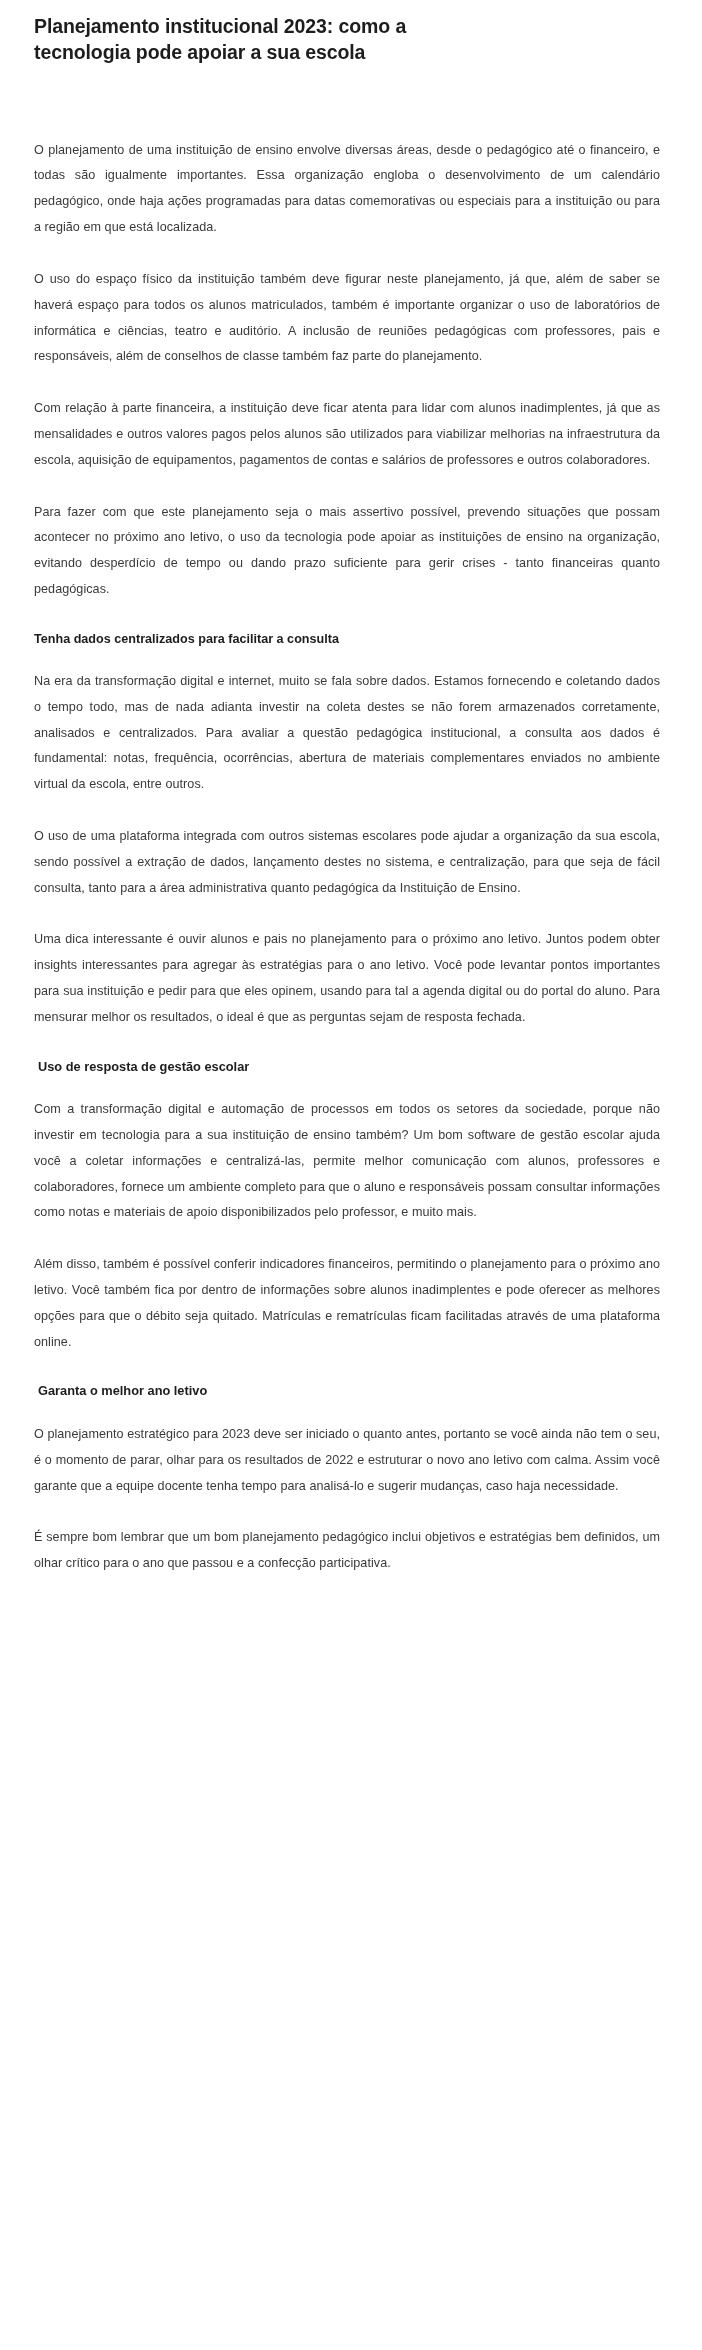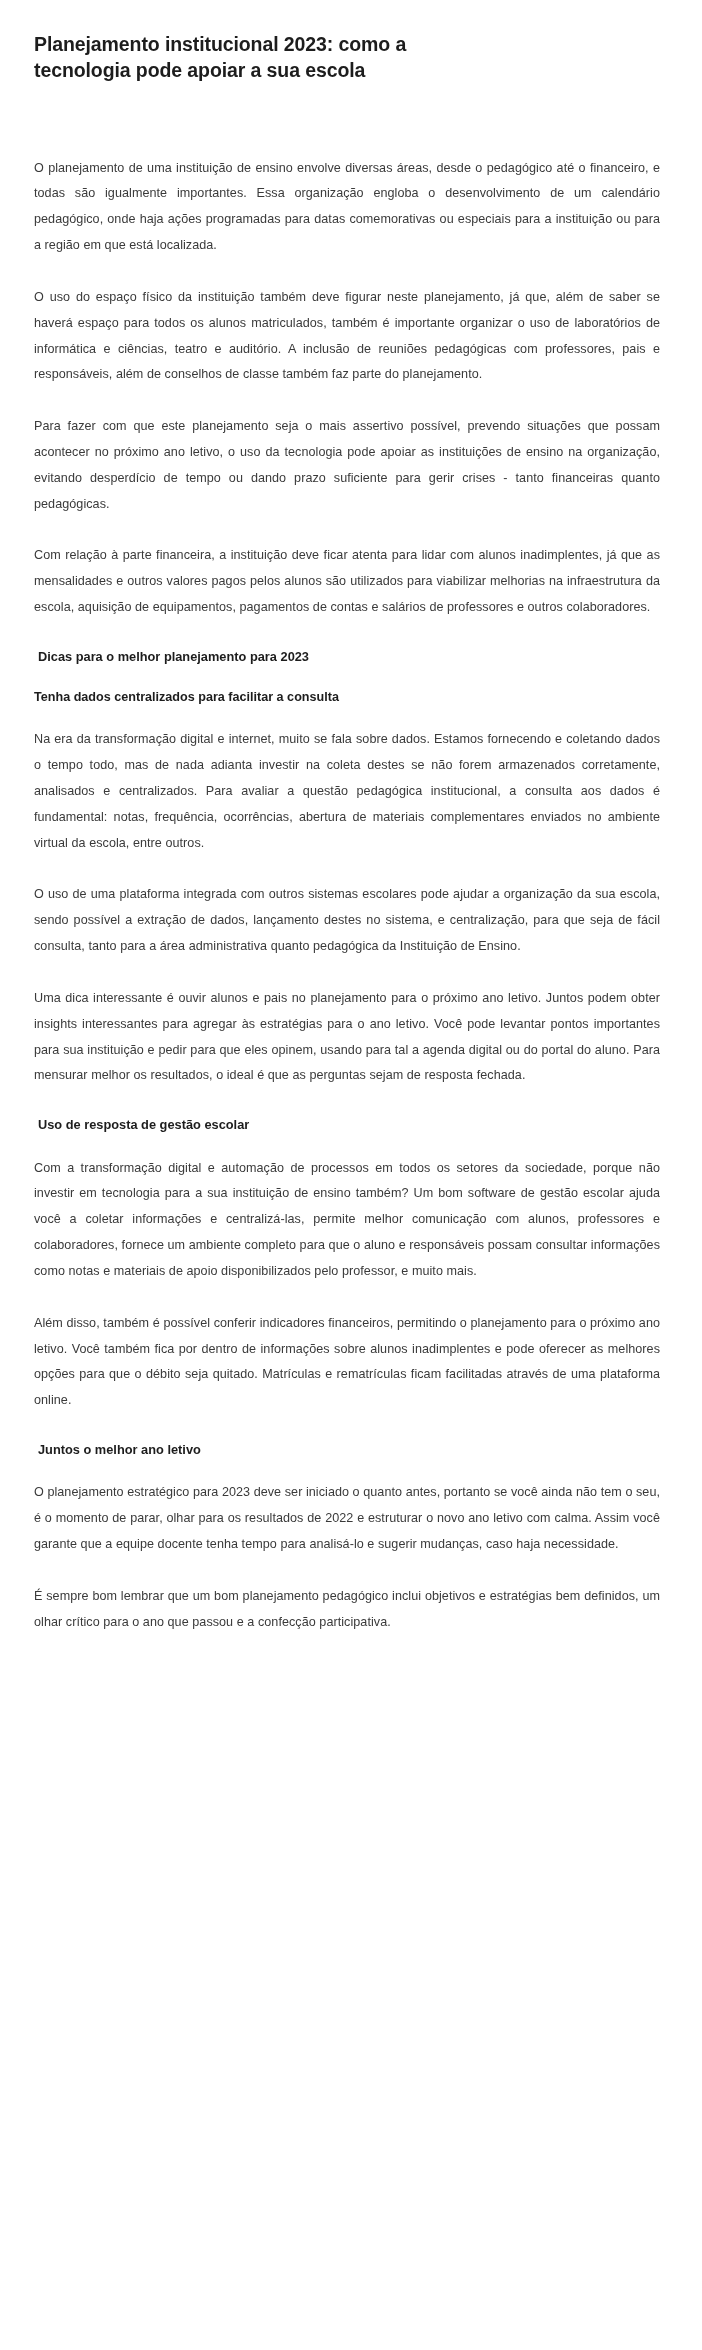--- a/index.html
+++ b/index.html
@@ -11,21 +11,21 @@
   body {
     width: 702px;
     min-height: 2350px;
     font-family: "Liberation Sans", sans-serif;
     color: #2a2a2a;
     -webkit-font-smoothing: antialiased;
   }
   .page {
     width: 702px;
     box-sizing: border-box;
-    padding: 31px 34px 40px 34px;
+    padding: 13px 34px 40px 34px;
   }
   h1.article-title {
     font-family: "Liberation Sans", sans-serif;
     font-size: 19.5px;
     line-height: 1.35;
     font-weight: bold;
     color: #1d1d1d;
     margin: 0 0 10px 0;
     letter-spacing: -0.1px;
     max-width: 430px;
@@ -66,40 +66,39 @@
 <div class="page">
 
   <h1 class="article-title">Planejamento institucional 2023: como a tecnologia pode apoiar a sua escola</h1>
 
   <div class="spacer-top"></div>
 
   <p class="body-text">O planejamento de uma instituição de ensino envolve diversas áreas, desde o pedagógico até o financeiro, e todas são igualmente importantes. Essa organização engloba o desenvolvimento de um calendário pedagógico, onde haja ações programadas para datas comemorativas ou especiais para a instituição ou para a região em que está localizada.</p>
 
   <p class="body-text">O uso do espaço físico da instituição também deve figurar neste planejamento, já que, além de saber se haverá espaço para todos os alunos matriculados, também é importante organizar o uso de laboratórios de informática e ciências, teatro e auditório. A inclusão de reuniões pedagógicas com professores, pais e responsáveis, além de conselhos de classe também faz parte do planejamento.</p>
 
+  <p class="body-text">Com relação à parte financeira, a instituição deve ficar atenta para lidar com alunos inadimplentes, já que as mensalidades e outros valores pagos pelos alunos são utilizados para viabilizar melhorias na infraestrutura da escola, aquisição de equipamentos, pagamentos de contas e salários de professores e outros colaboradores.</p>
+
   <p class="body-text">Para fazer com que este planejamento seja o mais assertivo possível, prevendo situações que possam acontecer no próximo ano letivo, o uso da tecnologia pode apoiar as instituições de ensino na organização, evitando desperdício de tempo ou dando prazo suficiente para gerir crises - tanto financeiras quanto pedagógicas.</p>
 
-  <p class="body-text">Com relação à parte financeira, a instituição deve ficar atenta para lidar com alunos inadimplentes, já que as mensalidades e outros valores pagos pelos alunos são utilizados para viabilizar melhorias na infraestrutura da escola, aquisição de equipamentos, pagamentos de contas e salários de professores e outros colaboradores.</p>
-
-  <h2 class="section-heading">Dicas para o melhor planejamento para 2023</h2>
 
   <h3 class="sub-heading">Tenha dados centralizados para facilitar a consulta</h3>
 
   <p class="body-text">Na era da transformação digital e internet, muito se fala sobre dados. Estamos fornecendo e coletando dados o tempo todo, mas de nada adianta investir na coleta destes se não forem armazenados corretamente, analisados e centralizados. Para avaliar a questão pedagógica institucional, a consulta aos dados é fundamental: notas, frequência, ocorrências, abertura de materiais complementares enviados no ambiente virtual da escola, entre outros.</p>
 
   <p class="body-text">O uso de uma plataforma integrada com outros sistemas escolares pode ajudar a organização da sua escola, sendo possível a extração de dados, lançamento destes no sistema, e centralização, para que seja de fácil consulta, tanto para a área administrativa quanto pedagógica da Instituição de Ensino.</p>
 
 
   <p class="body-text">Uma dica interessante é ouvir alunos e pais no planejamento para o próximo ano letivo. Juntos podem obter insights interessantes para agregar às estratégias para o ano letivo. Você pode levantar pontos importantes para sua instituição e pedir para que eles opinem, usando para tal a agenda digital ou do portal do aluno. Para mensurar melhor os resultados, o ideal é que as perguntas sejam de resposta fechada.</p>
 
   <h2 class="section-heading">Uso de resposta de gestão escolar</h2>
 
   <p class="body-text">Com a transformação digital e automação de processos em todos os setores da sociedade, porque não investir em tecnologia para a sua instituição de ensino também? Um bom software de gestão escolar ajuda você a coletar informações e centralizá-las, permite melhor comunicação com alunos, professores e colaboradores, fornece um ambiente completo para que o aluno e responsáveis possam consultar informações como notas e materiais de apoio disponibilizados pelo professor, e muito mais.</p>
 
   <p class="body-text">Além disso, também é possível conferir indicadores financeiros, permitindo o planejamento para o próximo ano letivo. Você também fica por dentro de informações sobre alunos inadimplentes e pode oferecer as melhores opções para que o débito seja quitado. Matrículas e rematrículas ficam facilitadas através de uma plataforma online.</p>
 
-  <h2 class="section-heading">Juntos o melhor ano letivo</h2>
+  <h2 class="section-heading">Garanta o melhor ano letivo</h2>
 
   <p class="body-text">O planejamento estratégico para 2023 deve ser iniciado o quanto antes, portanto se você ainda não tem o seu, é o momento de parar, olhar para os resultados de 2022 e estruturar o novo ano letivo com calma. Assim você garante que a equipe docente tenha tempo para analisá-lo e sugerir mudanças, caso haja necessidade.</p>
 
   <p class="body-text">É sempre bom lembrar que um bom planejamento pedagógico inclui objetivos e estratégias bem definidos, um olhar crítico para o ano que passou e a confecção participativa.</p>
 
 </div>
 
 </body></html>

